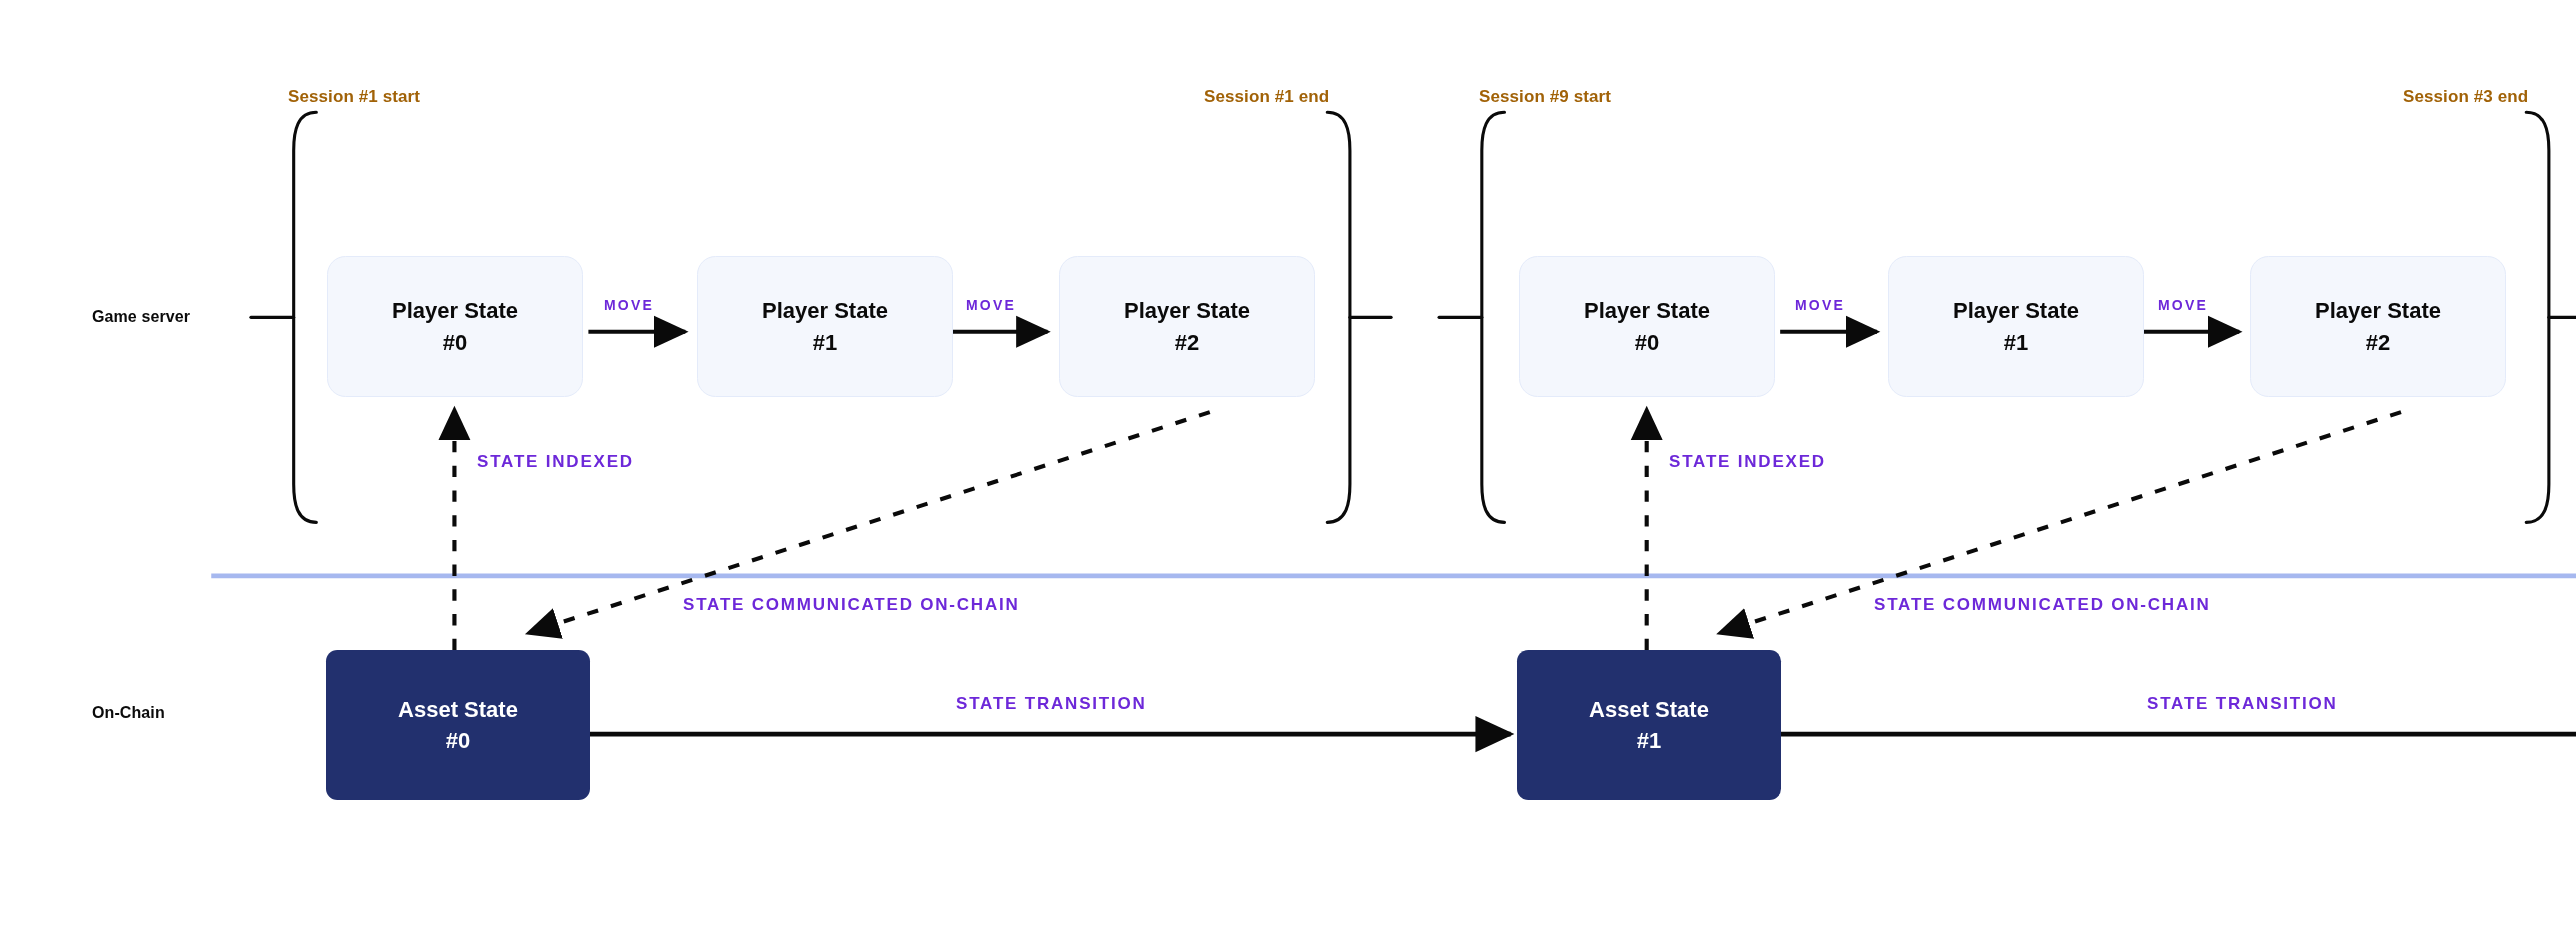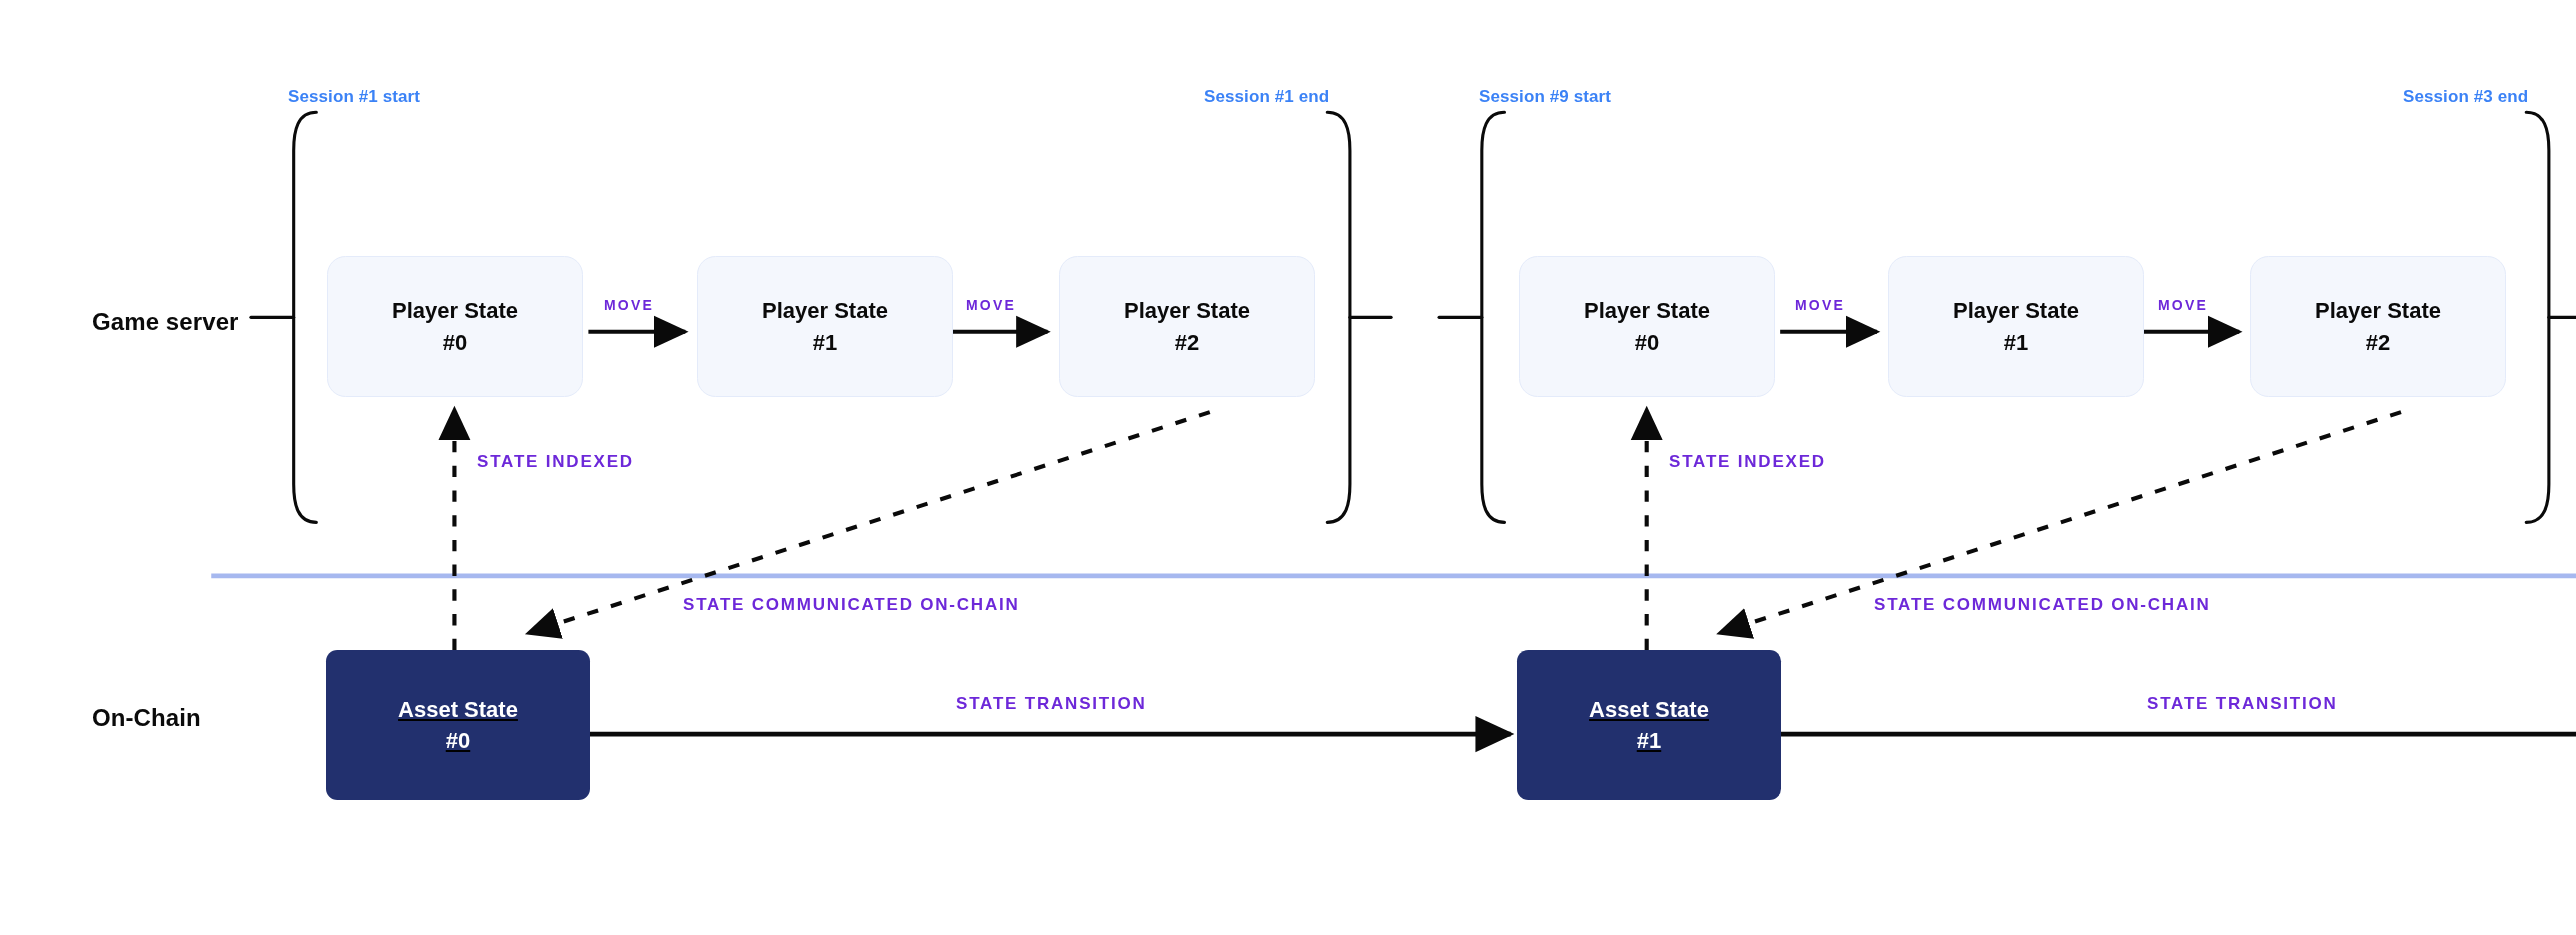--- a/index.html
+++ b/index.html
@@ -22,35 +22,35 @@
     left: 0;
     top: 0;
     width: 3077px;
     height: 935px;
     pointer-events: none;
   }
 
   
   .row-label {
     position: absolute;
-    font-size: 24px;
+    font-size: 16px;
     font-weight: 700;
     color: #0b0b0b;
     letter-spacing: 0.1px;
     white-space: nowrap;
   }
   #row-label-game   { left: 92px; top: 308px; }
   #row-label-chain  { left: 92px; top: 704px; }
 
   
   .session-caption {
     position: absolute;
     font-size: 17px;
     font-weight: 700;
-    color: #3b82f6;
+    color: #a16207;
     white-space: nowrap;
     letter-spacing: 0.1px;
   }
 
   
   .player-box {
     position: absolute;
     width: 256px;
     height: 141px;
     border-radius: 18.5px;
@@ -77,21 +77,20 @@
     width: 264px;
     height: 150px;
     border-radius: 11.3px;
     background: #22306e;
     box-sizing: border-box;
     display: flex;
     flex-direction: column;
     align-items: center;
     justify-content: center;
     line-height: 1.42;
-    text-decoration: underline;
   }
   .asset-box .ln {
     font-size: 22px;
     font-weight: 700;
     color: #ffffff;
     text-align: center;
     white-space: nowrap;
   }
 
   

